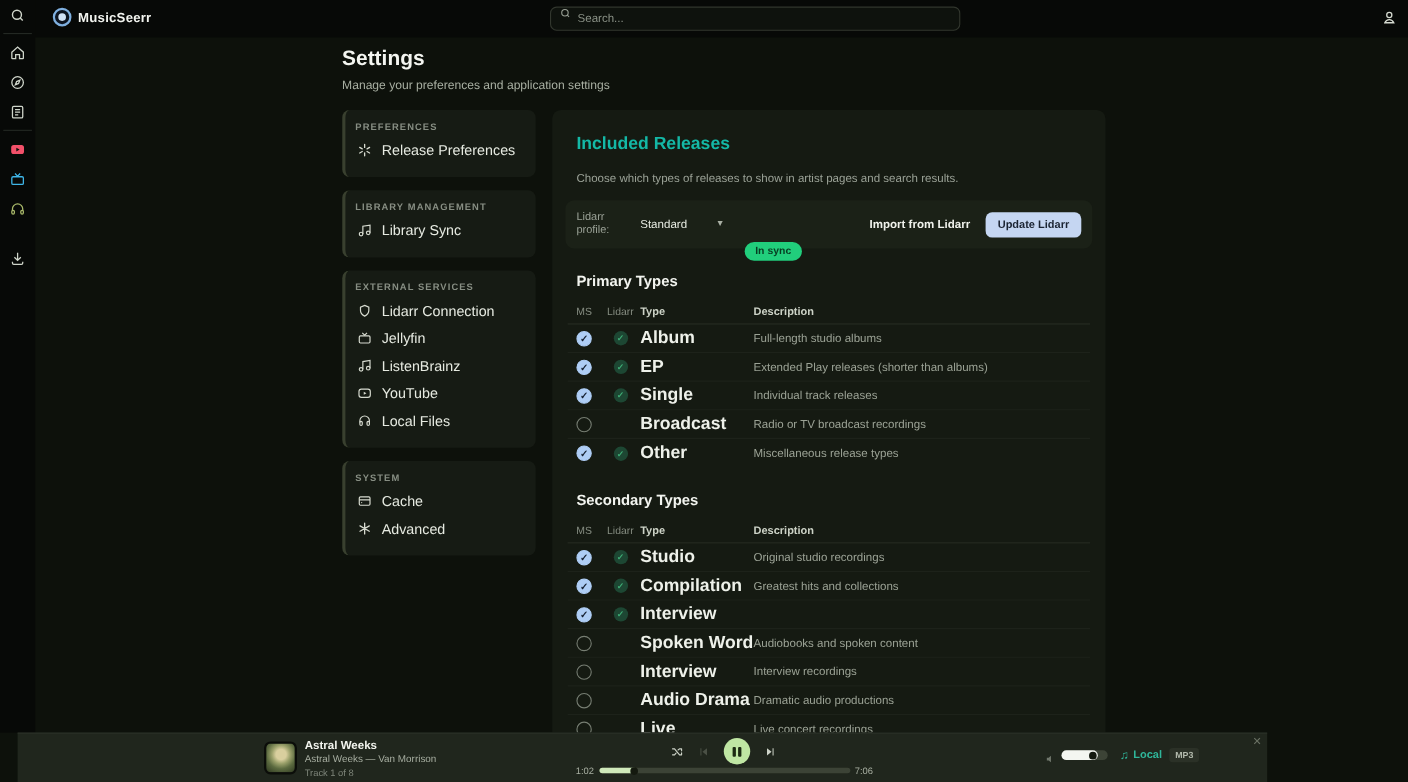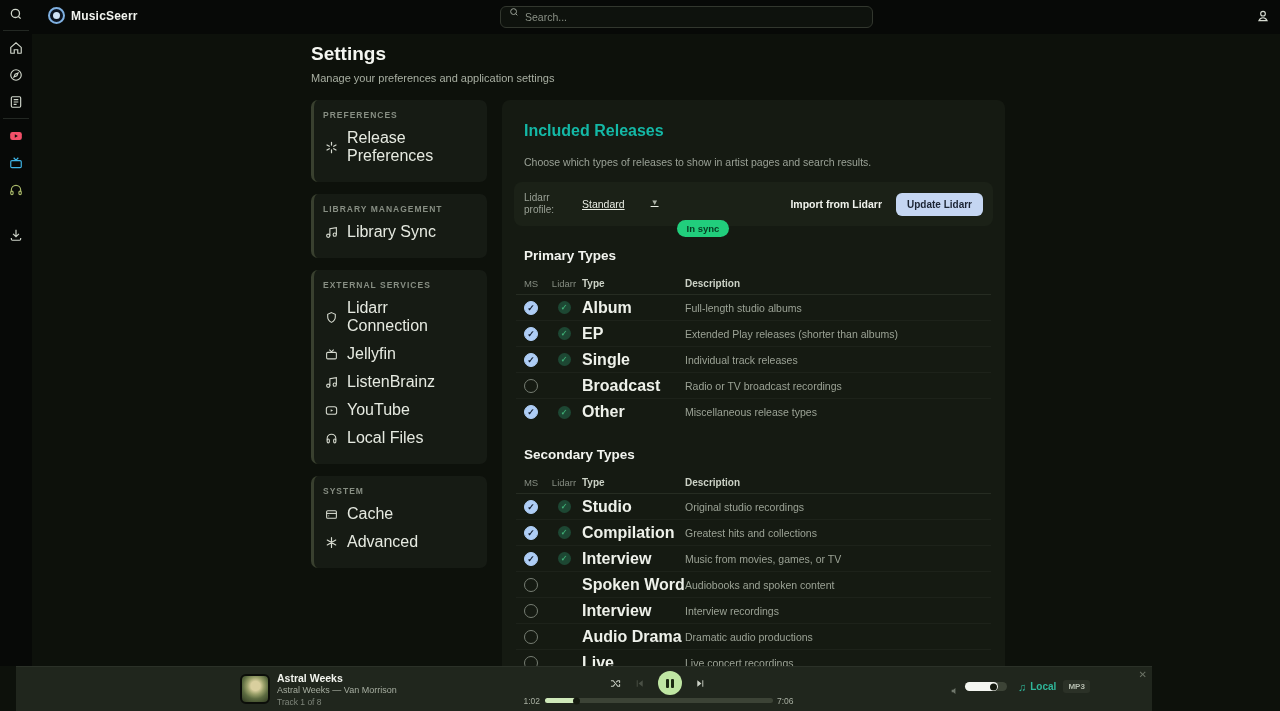--- a/index.html
+++ b/index.html
@@ -48,32 +48,32 @@
   
   .nav-col { width:176px; flex-shrink:0; display:flex; flex-direction:column; gap:12px; }
   .nav-card { background:#161b14; border-left:3px solid #39402f; border-radius:7px;
     padding:10px 12px 12px 9px; }
   .nav-label { font-size:8.5px; font-weight:bold; letter-spacing:1px; color:#878e83;
     text-transform:uppercase; margin-bottom:4px; }
   .nav-item { display:flex; align-items:center; gap:9px; padding:5px 2px; cursor:pointer;
     border-radius:5px; }
   .nav-icon { width:13px; height:13px; color:#d6dacf; display:flex; }
   .nav-icon svg { width:13px; height:13px; }
-  .nav-text { font-size:16px; color:#e6eae1; }
+  .nav-text { font-size:13px; color:#e6eae1; }
 
   
   .panel { flex:1; background:#151a12; border-radius:8px; padding:12px; min-width:0; }
   .panel-title { font-size:16px; font-weight:bold; color:#14b8a6; margin:10px 0 0 10px; }
   .panel-desc { font-size:10.5px; color:#9aa196; margin:16px 0 0 10px; }
 
   .profile-bar { background:#1b2117; border-radius:8px; margin-top:14px; height:44px;
     display:flex; align-items:center; padding:0 10px; gap:12px; }
   .profile-label { font-size:10px; color:#9aa196; line-height:1.25; width:40px; }
   .profile-select { display:flex; gap:26px; font-size:10.5px;
-    color:#e8ece3; cursor:pointer; padding:4px 6px;text-decoration:underline; }
+    color:#e8ece3; cursor:pointer; padding:4px 6px; }
   .profile-select .chev { color:#aab0a5; font-size:8px; }
   .badge-sync { background:#21ce7c; color:#073c22; font-size:9.5px; font-weight:bold;
     padding:3px 10px; border-radius:10px;margin-top:48px; }
   .profile-right { margin-left:auto; display:flex; align-items:center; gap:14px; }
   .import-link { font-size:10.5px; font-weight:bold; color:#f0f2ec; cursor:pointer; }
   .update-btn { background:#c5d6f2; color:#1b2433; font-size:10px; font-weight:bold;
     border:none; border-radius:6px; padding:6px 11px; cursor:pointer;
     font-family:"Liberation Sans", sans-serif; }
 
   .sec-title { font-size:13.5px; font-weight:bold; color:#f2f4ef; margin:22px 0 0 10px; }
@@ -454,21 +454,20 @@
   </div>
 
   <div class="trow">
     <span class="c-ms">
                       <span class="chk on">✓</span>
                     </span>
     <span class="c-lid">
                       <span class="lchk on">✓</span>
                     </span>
     <span class="c-type">Interview</span>
-    <span class="c-desc">Music from movies, games, or TV</span>
   </div>
 
   <div class="trow">
     <span class="c-ms">
                       <span class="chk"></span>
                     </span>
     <span class="c-lid"></span>
     <span class="c-type">Spoken Word</span>
     <span class="c-desc">Audiobooks and spoken content</span>
   </div>

